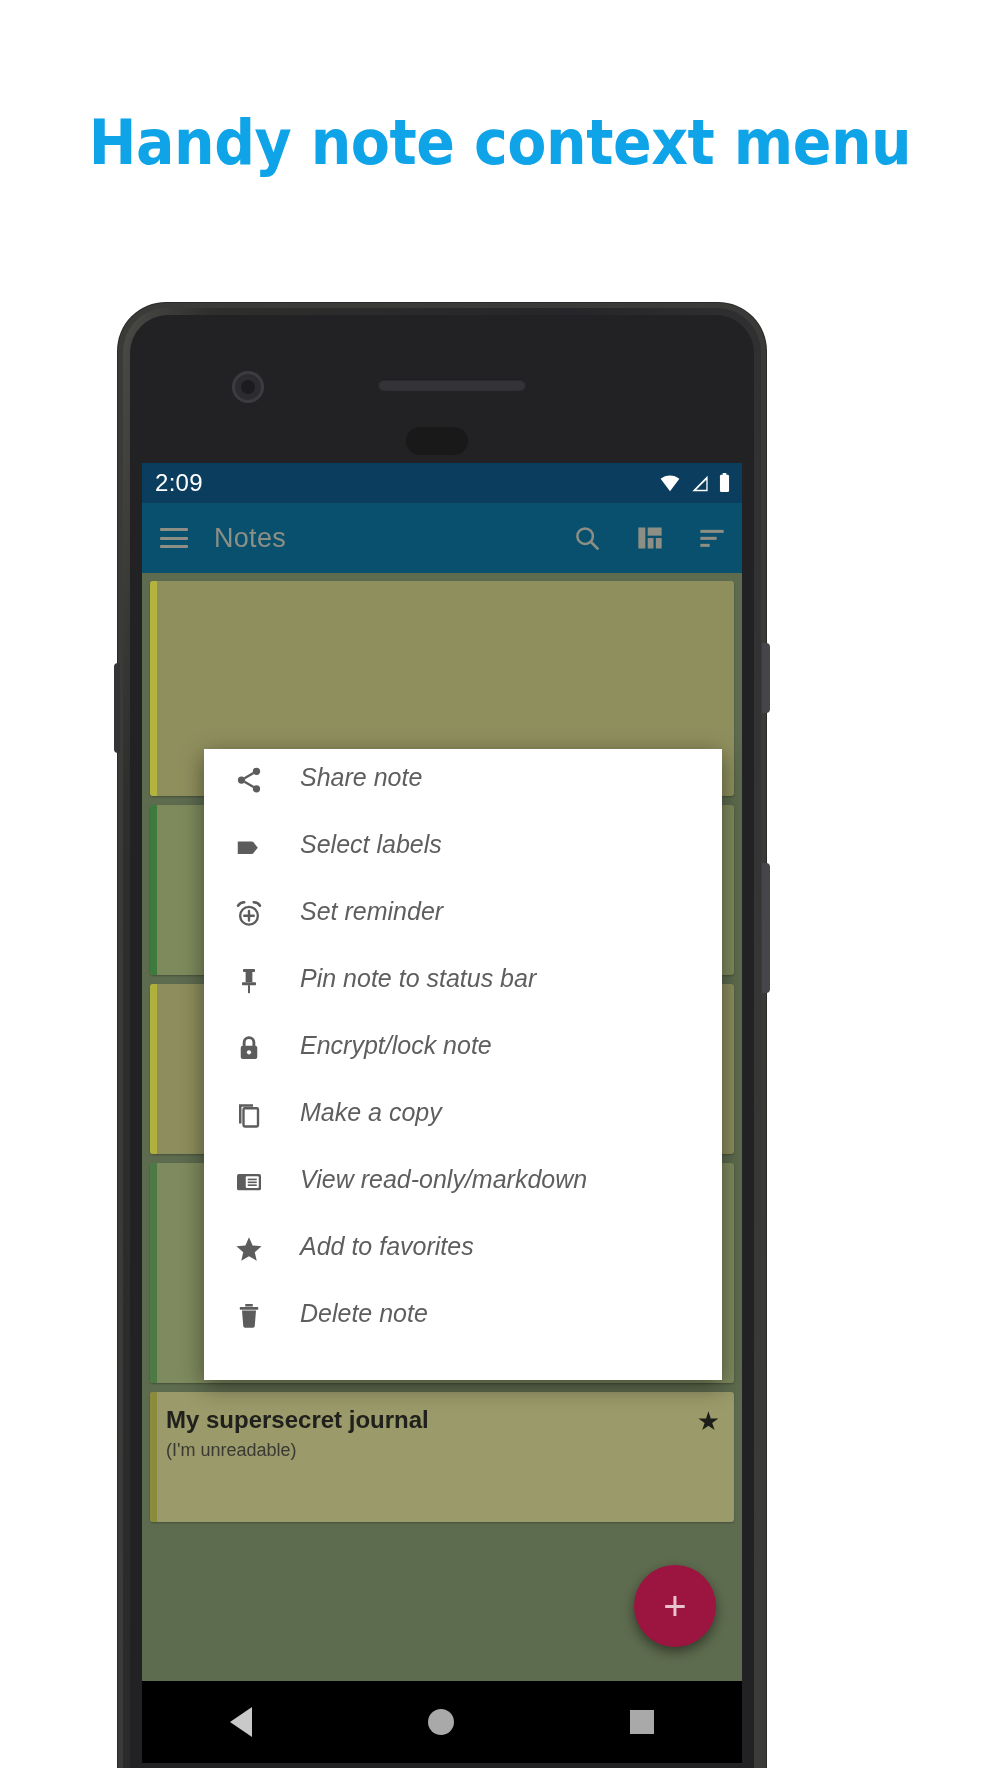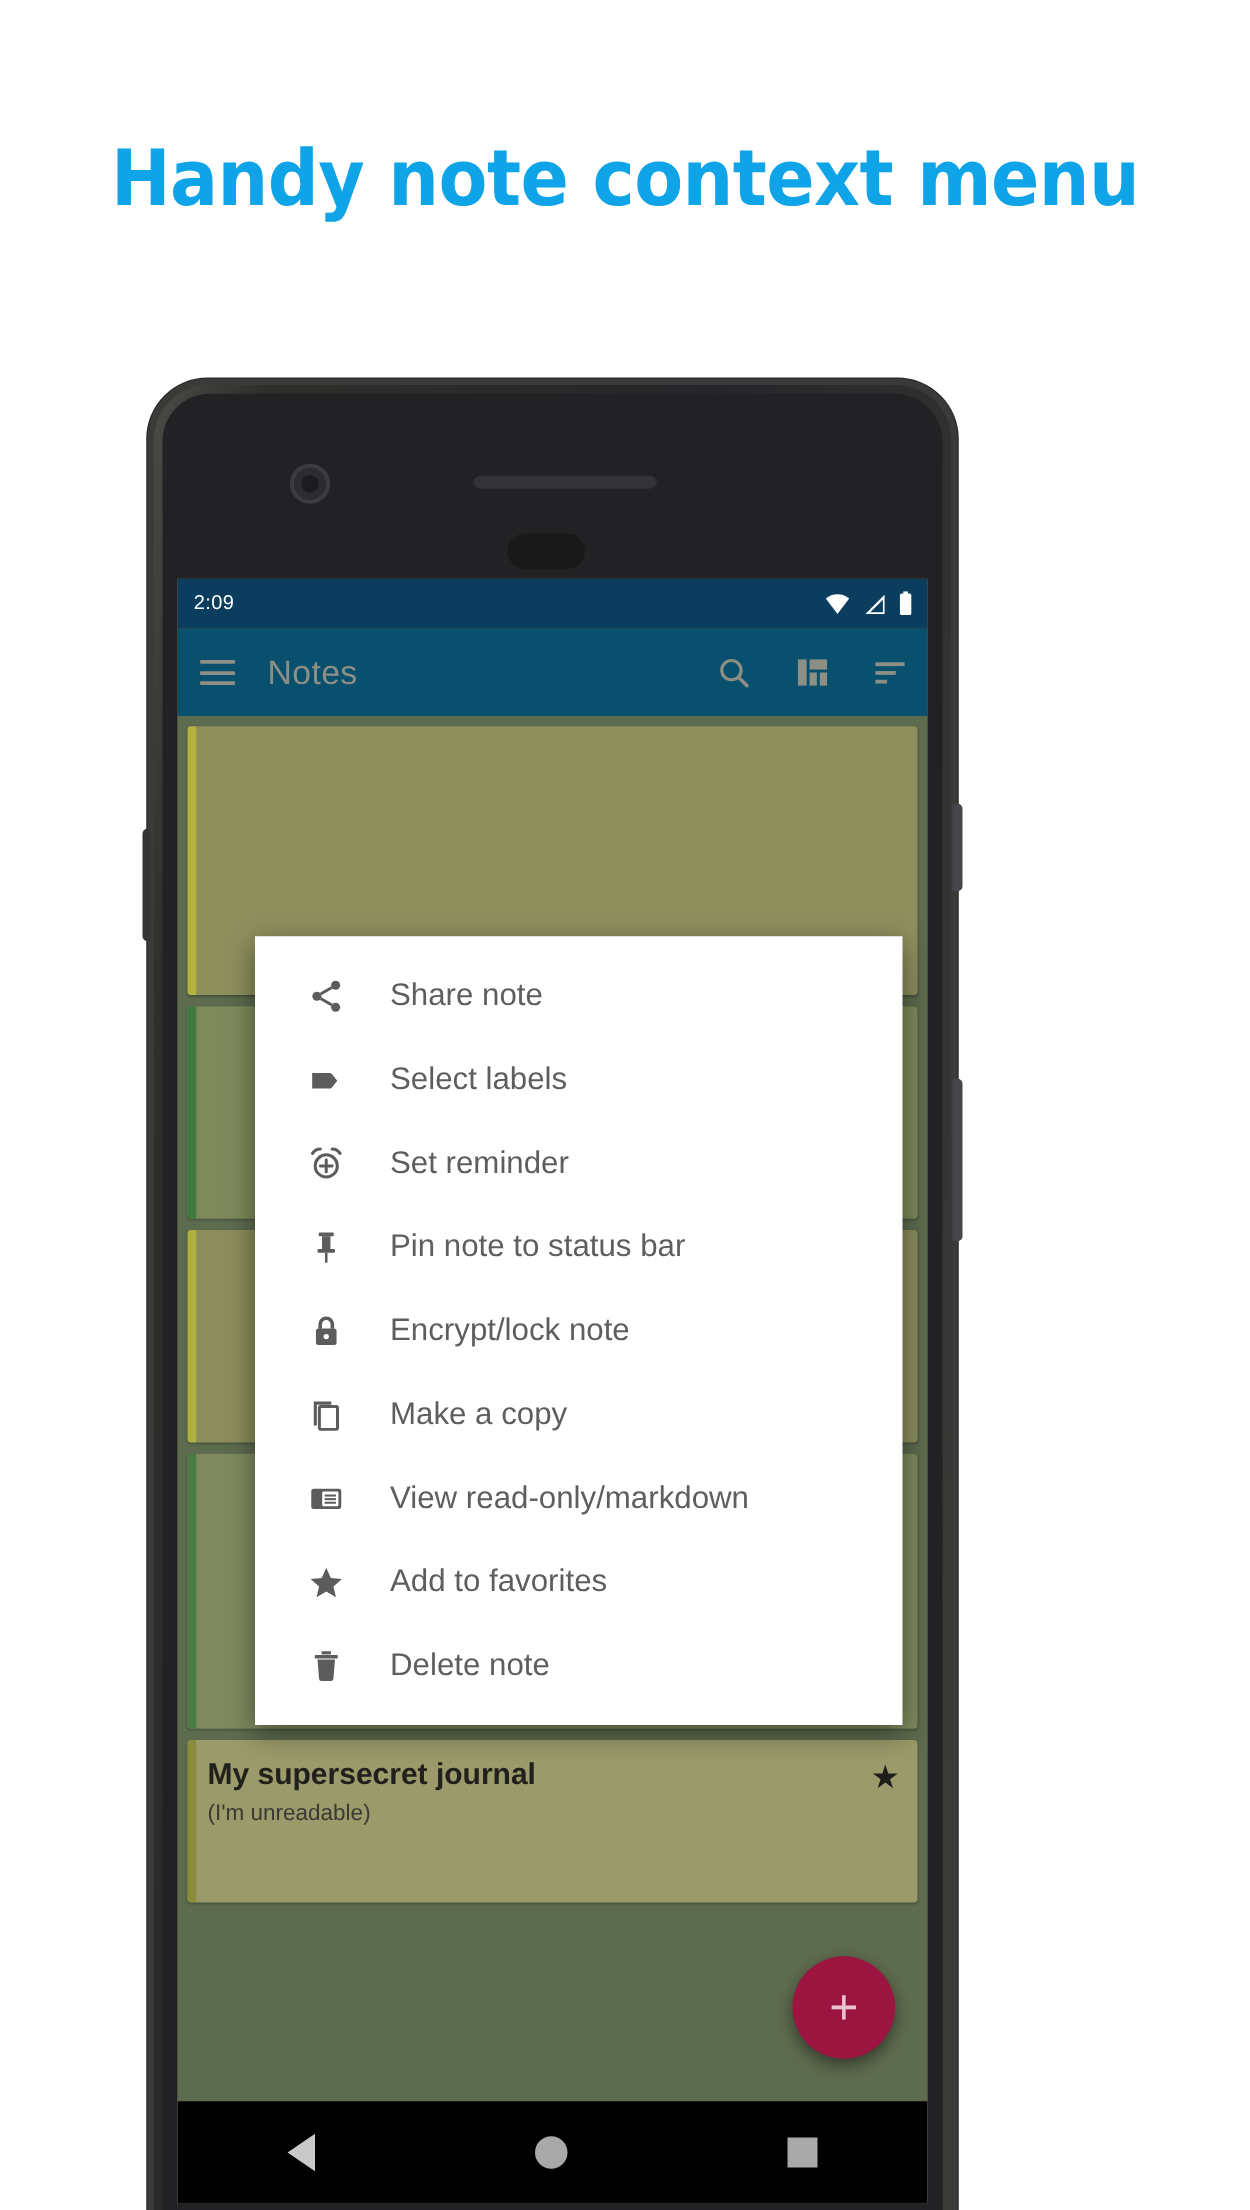--- a/index.html
+++ b/index.html
@@ -125,21 +125,21 @@
   
   .statusbar {
     position: relative;
     height: 40px;
     background: #0b3e5e;
     display: flex;
     align-items: center;
     padding: 0 12px 0 13px;
     color: #ffffff;
   }
-  .clock { font-size: 16px; letter-spacing: 0.3px; }
+  .clock { font-size: 24px; letter-spacing: 0.3px; }
   .status-icons {
     margin-left: auto;
     display: flex;
     align-items: center;
     gap: 9px;
   }
   .ic-wifi { width: 22px; height: 17px; }
   .ic-signal { width: 20px; height: 17px; }
   .ic-batt { width: 11px; height: 20px; }
 
@@ -245,24 +245,25 @@
     left: 62px;
     top: 286px;
     width: 518px;
     background: #ffffff;
     box-shadow: 0 6px 22px rgba(0,0,0,0.45);
     padding: 14px 0 14px 0;
     z-index: 20;
   }
   .ctx-item {
     display:flex;
-    align-items:center;
+    align-items:flex-start;
     height: 67px;
-    padding: 0 0 0 40px;
+    padding: 0 0 0 28px;
     cursor: pointer;
+    font-style: italic;
   }
   .ctx-ic {
     width: 34px; height: 34px;
     display:flex; align-items:center; justify-content:center;
     flex: 0 0 34px;
     color: #5c5c5c;
   }
   .ctx-ic svg { display:block; }
   .ctx-label {
     margin-left: 34px;

